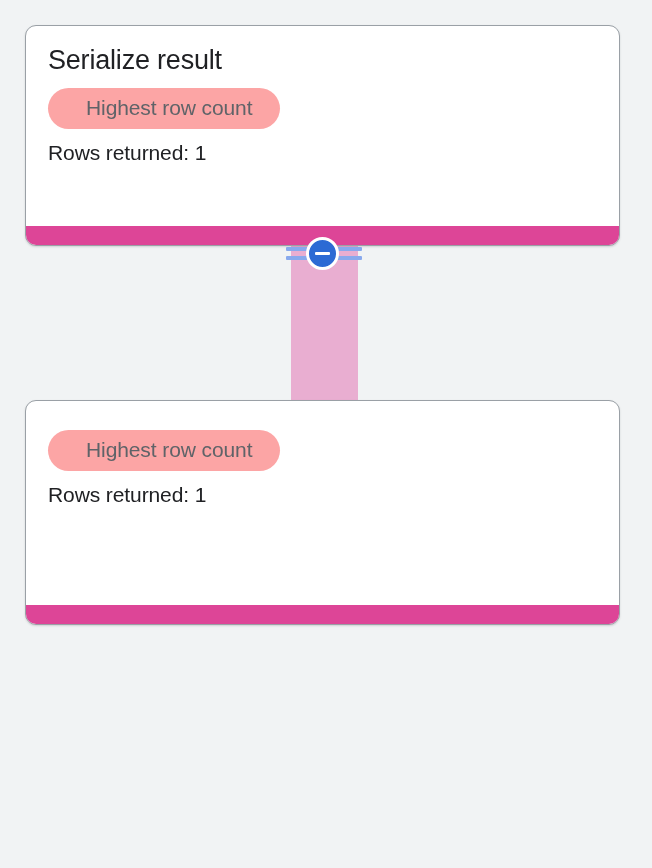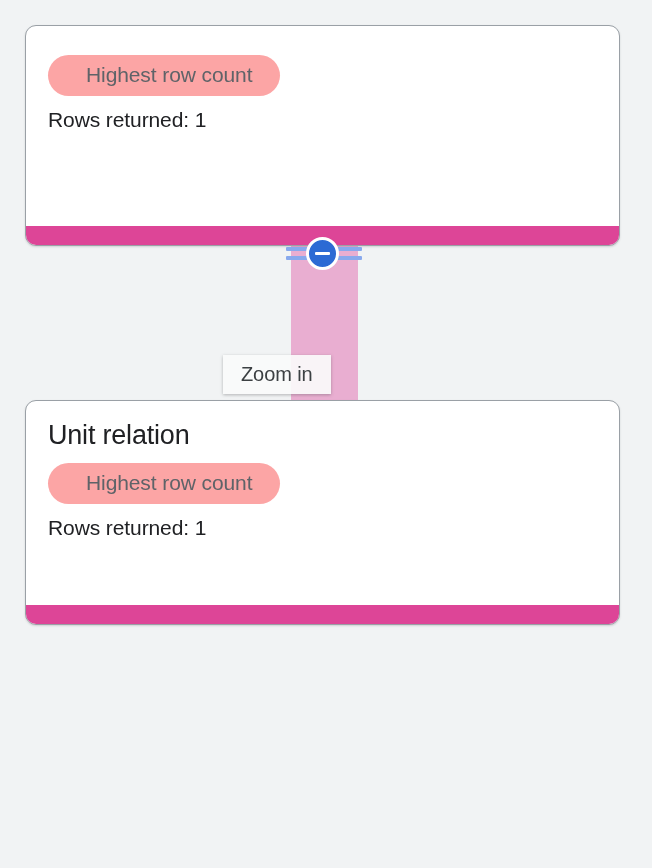--- a/index.html
+++ b/index.html
@@ -155,40 +155,39 @@
 </style>
 </head>
 <body>
 
 <div id="canvas">
 
   <div class="connector"></div>
 
   <div class="node-card card-1">
     <div class="card-body">
+      <div class="card-title">Serialize result</div>
       <div class="chip">Highest row count</div>
       <div class="card-meta">Rows returned: 1</div>
     </div>
     <div class="card-footer-bar"></div>
   </div>
 
   <div class="node-card card-2">
     <div class="card-body">
-      <div class="card-title">Unit relation</div>
       <div class="chip">Highest row count</div>
       <div class="card-meta">Rows returned: 1</div>
     </div>
     <div class="card-footer-bar"></div>
   </div>
 
   <div class="zoom-handle">
     <div class="handle-line l-top-left"></div>
     <div class="handle-line l-bot-left"></div>
     <div class="handle-line l-top-right"></div>
     <div class="handle-line l-bot-right"></div>
     <div class="zoom-badge">
       <span class="minus-glyph"></span>
     </div>
   </div>
 
-  <div class="tooltip">Zoom in</div>
 
 </div>
 
 </body></html>

